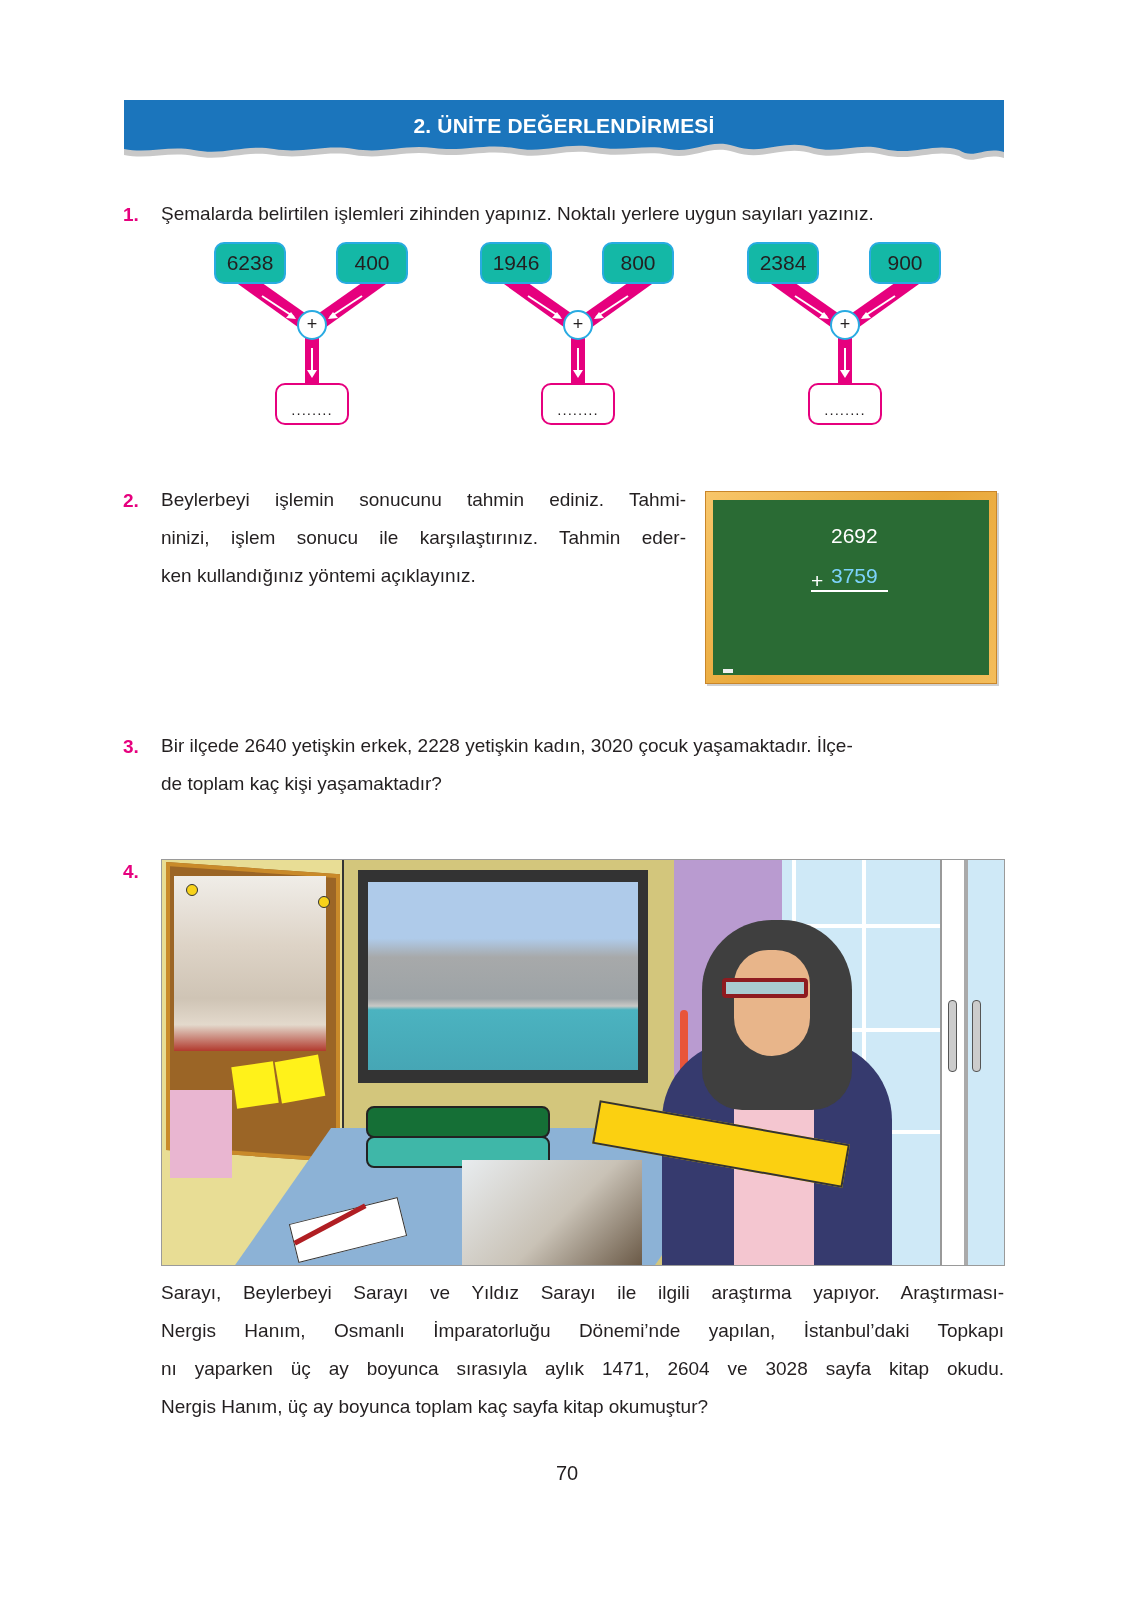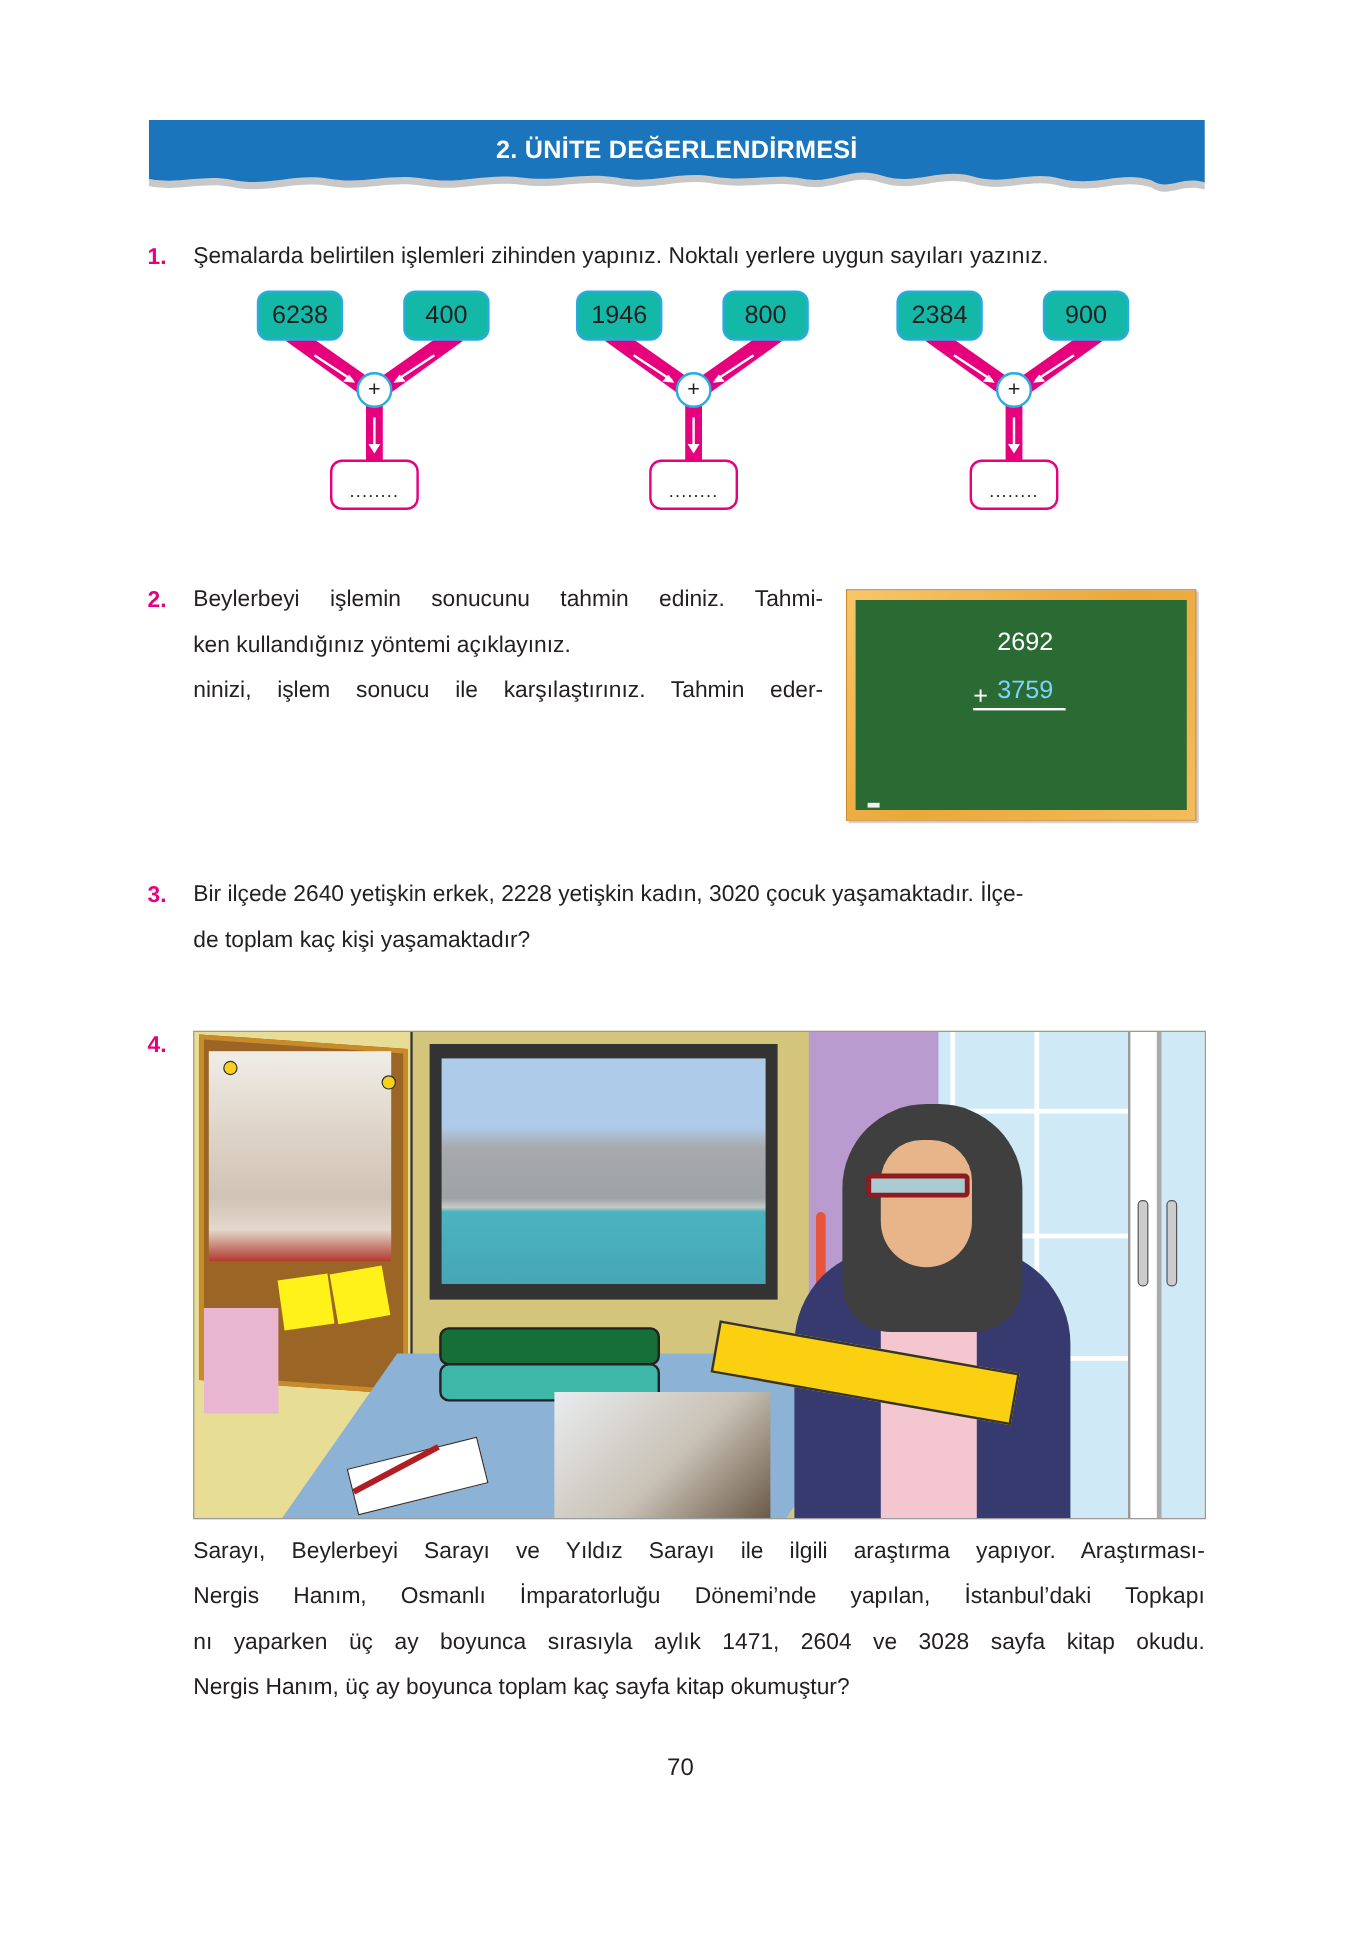--- a/index.html
+++ b/index.html
@@ -110,22 +110,22 @@
   </svg>
   <div class="in-box" style="left:2px; top:0;">2384</div>
   <div class="in-box" style="left:124px; top:0;">900</div>
   <div class="plus" style="left:85px; top:68px;">+</div>
   <div class="out-box" style="left:63px; top:141px;">........</div>
 </div>
 
 <div class="qnum" style="left:123px; top:490px;">2.</div>
 <div class="qtext" style="left:161px; top:481px; width:525px;">
   <div style="text-align:justify; text-align-last:justify;">Beylerbeyi işlemin sonucunu tahmin ediniz. Tahmi-</div>
+  <div style="text-align:justify; text-align-last:justify;">ninizi, işlem sonucu ile karşılaştırınız. Tahmin eder-</div>
   <div>ken kullandığınız yöntemi açıklayınız.</div>
-  <div style="text-align:justify; text-align-last:justify;">ninizi, işlem sonucu ile karşılaştırınız. Tahmin eder-</div>
 </div>
 
 <div class="abs board">
   <div class="board-frame"></div>
   <div class="board-surface">
     <div class="board-n1">2692</div>
     <div class="board-plus">+</div>
     <div class="board-n2">3759</div>
     <div class="board-line"></div>
     <div class="chalk"></div>

